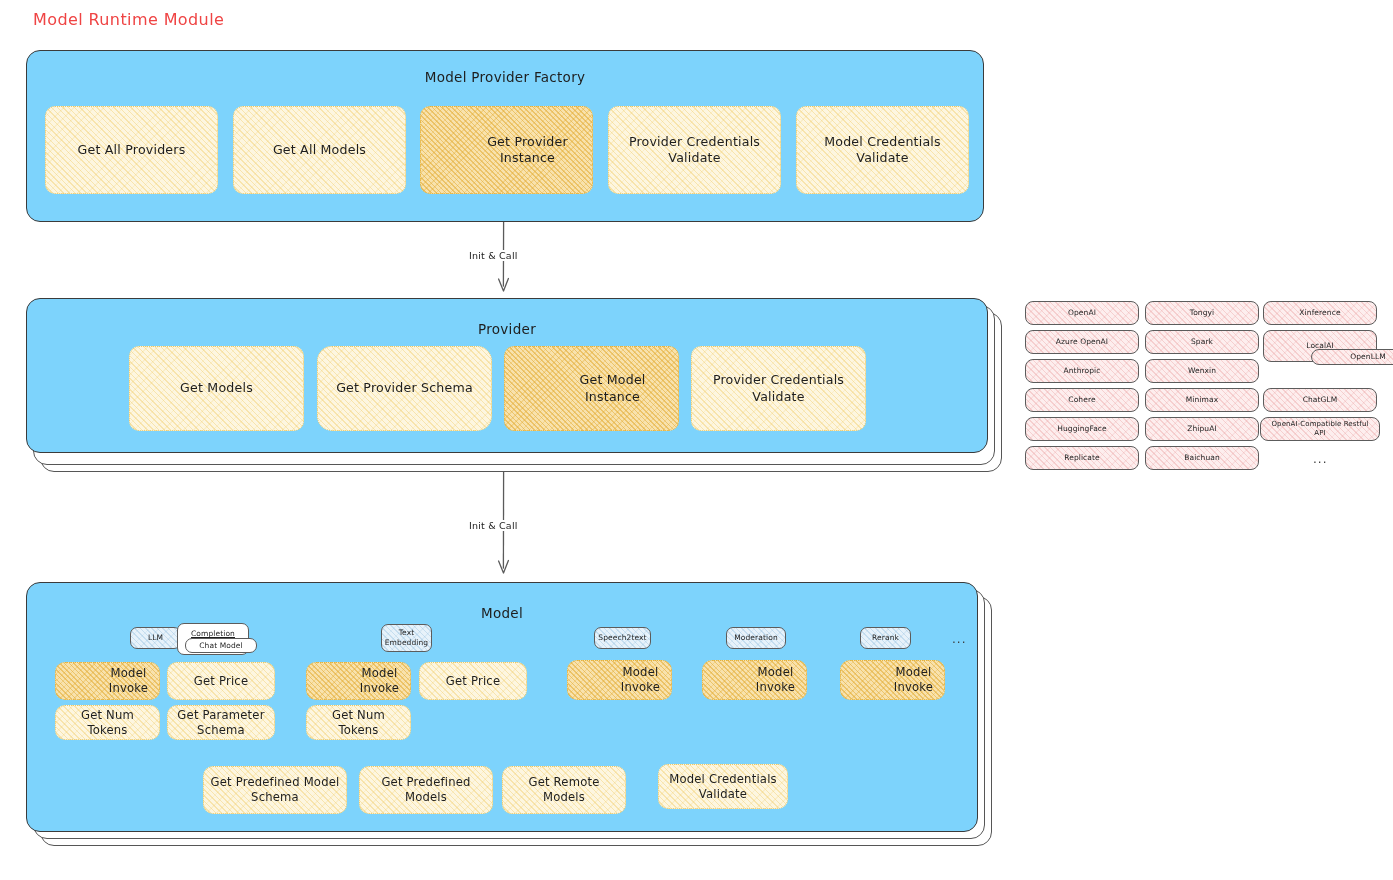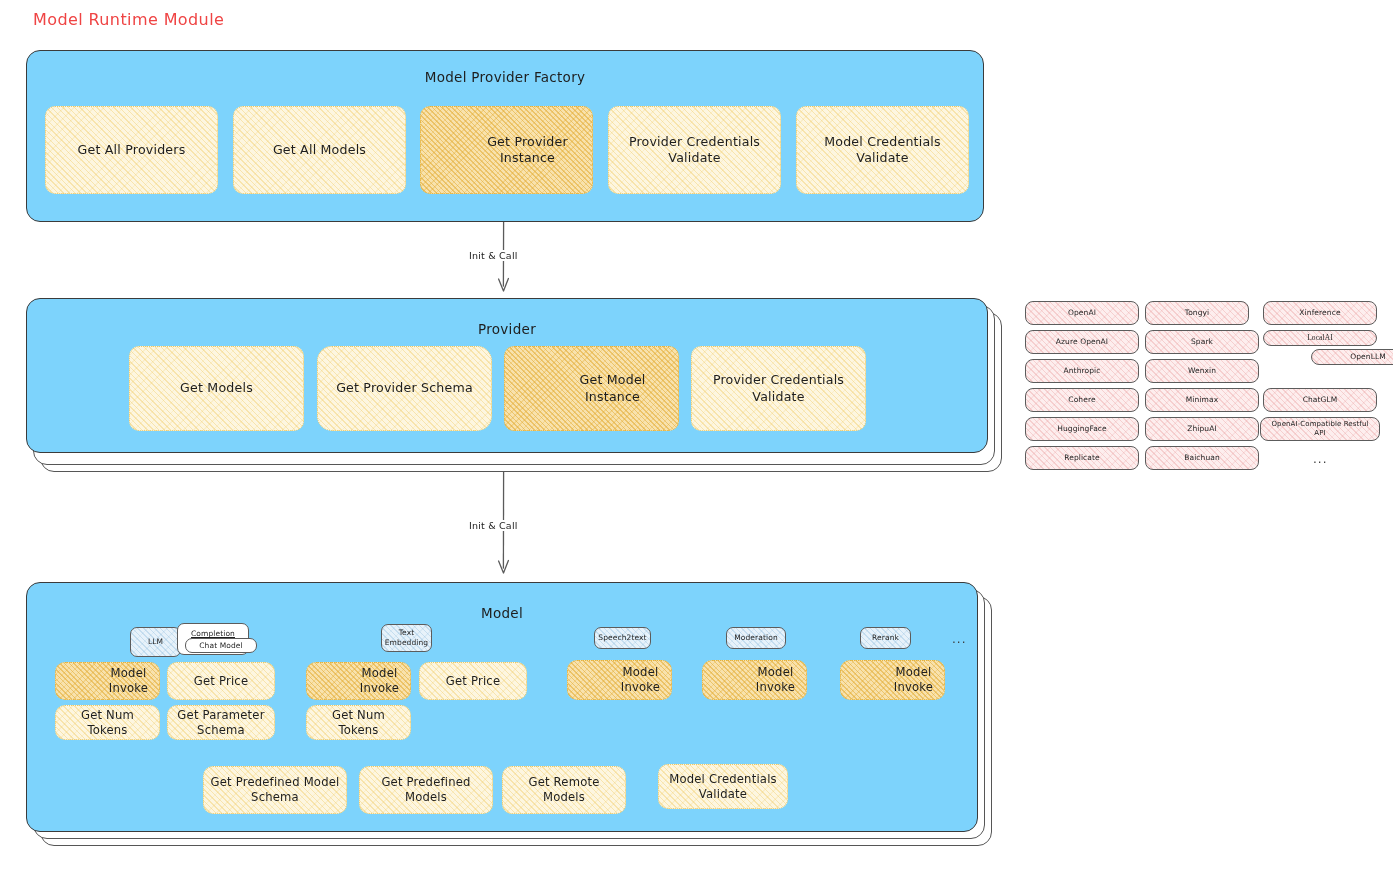--- a/index.html
+++ b/index.html
@@ -164,49 +164,49 @@
 <div class="hbox dark fz13" style="left:504px; top:346px; width:175px; height:85px;">Get Model Instance</div>
 <div class="hbox light fz13" style="left:691px; top:346px; width:175px; height:85px;">Provider Credentials Validate</div>
 
 <div class="hbox pink" style="left:1025px; top:301px; width:114px; height:24px;">OpenAI</div>
 <div class="hbox pink" style="left:1025px; top:330px; width:114px; height:24px;">Azure OpenAI</div>
 <div class="hbox pink" style="left:1025px; top:359px; width:114px; height:24px;">Anthropic</div>
 <div class="hbox pink" style="left:1025px; top:388px; width:114px; height:24px;">Cohere</div>
 <div class="hbox pink" style="left:1025px; top:417px; width:114px; height:24px;">HuggingFace</div>
 <div class="hbox pink" style="left:1025px; top:446px; width:114px; height:24px;">Replicate</div>
 
-<div class="hbox pink" style="left:1145px; top:301px; width:104px; height:24px;">Tongyi</div>
+<div class="hbox pink" style="left:1145px; top:301px; width:114px; height:24px;">Tongyi</div>
 <div class="hbox pink" style="left:1145px; top:330px; width:114px; height:24px;">Spark</div>
 <div class="hbox pink" style="left:1145px; top:359px; width:114px; height:24px;">Wenxin</div>
 <div class="hbox pink" style="left:1145px; top:388px; width:114px; height:24px;">Minimax</div>
 <div class="hbox pink" style="left:1145px; top:417px; width:114px; height:24px;">ZhipuAI</div>
 <div class="hbox pink" style="left:1145px; top:446px; width:114px; height:24px;">Baichuan</div>
 
 <div class="hbox pink" style="left:1263px; top:301px; width:114px; height:24px;">Xinference</div>
-<div class="hbox pink" style="left:1263px; top:330px; width:114px; height:16px;font-family:Liberation Serif, serif;">LocalAI</div>
+<div class="hbox pink" style="left:1263px; top:330px; width:114px; height:32px;">LocalAI</div>
 <div class="hbox pink" style="left:1263px; top:349px; width:114px; height:16px;margin-left:48px;">OpenLLM</div>
 <div class="hbox pink" style="left:1263px; top:388px; width:114px; height:24px;">ChatGLM</div>
 <div class="hbox pink" style="left:1260px; top:417px; width:120px; height:24px; font-size:7px;">OpenAI-Compatible Restful API</div>
 <div class="ellipsis-mark" style="left:1313px; top:452px;">...</div>
 
 <div class="arrow-wrap" style="left:470px; top:472px; width:70px; height:110px;">
   <svg width="70" height="110" viewBox="0 0 70 110">
     <path d="M33.6 0 L33.4 96" stroke="#5a5a5a" stroke-width="1.3" fill="none" stroke-linecap="round"></path>
     <path d="M28.6 89 L33.5 101 L38.4 88.5" stroke="#5a5a5a" stroke-width="1.3" fill="none" stroke-linecap="round" stroke-linejoin="round"></path>
   </svg>
   <div class="arrow-label" style="left:-4px; top:48px;">Init &amp; Call</div>
 </div>
 
 <div class="stack-layer" style="left:40px; top:596px; width:952px; height:250px;"></div>
 <div class="stack-layer" style="left:33px; top:589px; width:952px; height:250px;"></div>
 <div class="sketch-card" style="left:26px; top:582px; width:952px; height:250px;">
   <div class="group-title" style="top:22px;">Model</div>
 </div>
 
-<div class="hbox blue" style="left:130px; top:627px; width:51px; height:30px;">LLM</div>
+<div class="hbox blue" style="left:130px; top:627px; width:51px; height:22px;">LLM</div>
 <div class="hbox plain" style="left:177px; top:623px; width:72px; height:32px;text-decoration:underline;">Completion Model</div>
 <div class="hbox plain" style="left:185px; top:638px; width:72px; height:15px;">Chat Model</div>
 
 <div class="hbox blue" style="left:381px; top:624px; width:51px; height:28px;">Text Embedding</div>
 <div class="hbox blue" style="left:594px; top:627px; width:57px; height:22px;">Speech2text</div>
 <div class="hbox blue" style="left:726px; top:627px; width:60px; height:22px;">Moderation</div>
 <div class="hbox blue" style="left:860px; top:627px; width:51px; height:22px;">Rerank</div>
 <div class="ellipsis-mark" style="left:952px; top:632px;">...</div>
 
 <div class="hbox dark fz12" style="left:55px; top:662px; width:105px; height:38px;">Model Invoke</div>

